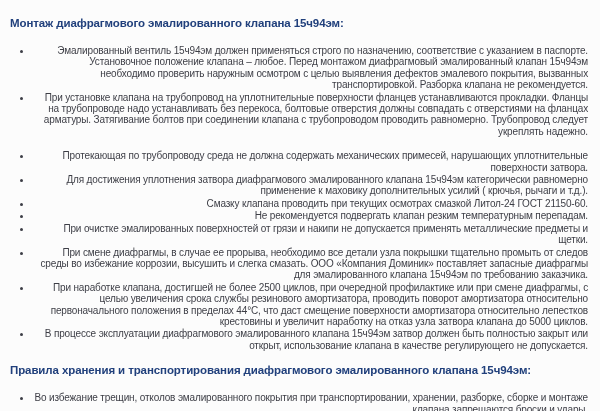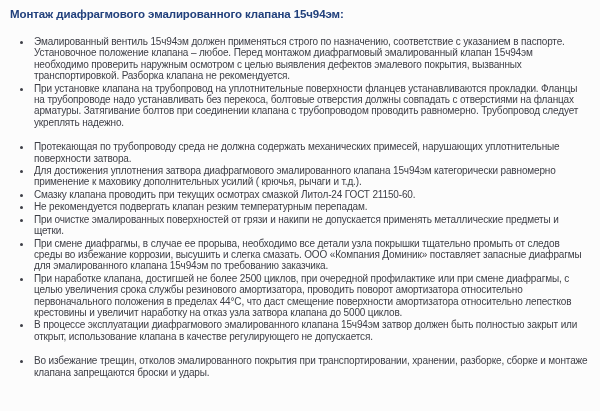--- a/index.html
+++ b/index.html
@@ -21,39 +21,40 @@
   }
   main[data-name="document-body"] {
     padding: 5px 12px 0 10px;
     width: 600px;
   }
   section[data-name="document-section"] {
     margin: 0;
     padding: 0;
   }
   h2[data-name="section-heading"] {
-    margin: 3px 0 15px 0;
+    margin: 12px 0 15px 0;
     font-size: 11.5px;
     line-height: 13px;
     font-weight: bold;
     color: var(--heading-color);
     letter-spacing: -0.1px;
   }
   ul[data-name="bullet-list"] {
     margin: 0 0 13px 0;
     padding: 0 0 0 22px;
     list-style: disc outside;
   }
   li[data-name="bullet-item"] {
     font-size: 10px;
     line-height: 11.4px;
     color: var(--body-color);
     letter-spacing: -0.15px;
     padding-left: 2px;
     margin: 0 0 1px 0;
+    text-align: right;
   }
   li[data-name="bullet-item"]::marker {
     color: var(--body-color);
     font-size: 9px;
   }
 </style>
 </head>
 <body>
 
 <main id="doc" data-name="document-body">
@@ -70,17 +71,18 @@
         <li data-name="bullet-item">Для достижения уплотнения затвора диафрагмового эмалированного клапана 15ч94эм категорически равномерно применение к маховику дополнительных усилий ( крючья, рычаги и т.д.).</li>
         <li data-name="bullet-item">Смазку клапана проводить при текущих осмотрах смазкой Литол-24 ГОСТ 21150-60.</li>
         <li data-name="bullet-item">Не рекомендуется подвергать клапан резким температурным перепадам.</li>
         <li data-name="bullet-item">При очистке эмалированных поверхностей от грязи и накипи не допускается применять металлические предметы и щетки.</li>
         <li data-name="bullet-item">При смене диафрагмы, в случае ее прорыва, необходимо все детали узла покрышки тщательно промыть от следов среды во избежание коррозии, высушить и слегка смазать. ООО «Компания Доминик» поставляет запасные диафрагмы для эмалированного клапана 15ч94эм по требованию заказчика.</li>
         <li data-name="bullet-item">При наработке клапана, достигшей не более 2500 циклов, при очередной профилактике или при смене диафрагмы, с целью увеличения срока службы резинового амортизатора, проводить поворот амортизатора относительно первоначального положения в пределах 44°С, что даст смещение поверхности амортизатора относительно лепестков крестовины и увеличит наработку на отказ узла затвора клапана до 5000 циклов.</li>
         <li data-name="bullet-item">В процессе эксплуатации диафрагмового эмалированного клапана 15ч94эм затвор должен быть полностью закрыт или открыт, использование клапана в качестве регулирующего не допускается.</li>
       </ul>
     </section>
     <section data-name="document-section">
+      <h2 data-name="section-heading">Правила хранения  и транспортирования диафрагмового эмалированного клапана 15ч94эм:</h2>
       <ul data-name="bullet-list">
         <li data-name="bullet-item">Во избежание трещин, отколов эмалированного покрытия при транспортировании, хранении, разборке, сборке и монтаже клапана запрещаются броски и удары.</li>
       </ul>
     </section>
   </main>
 
 </body></html>

